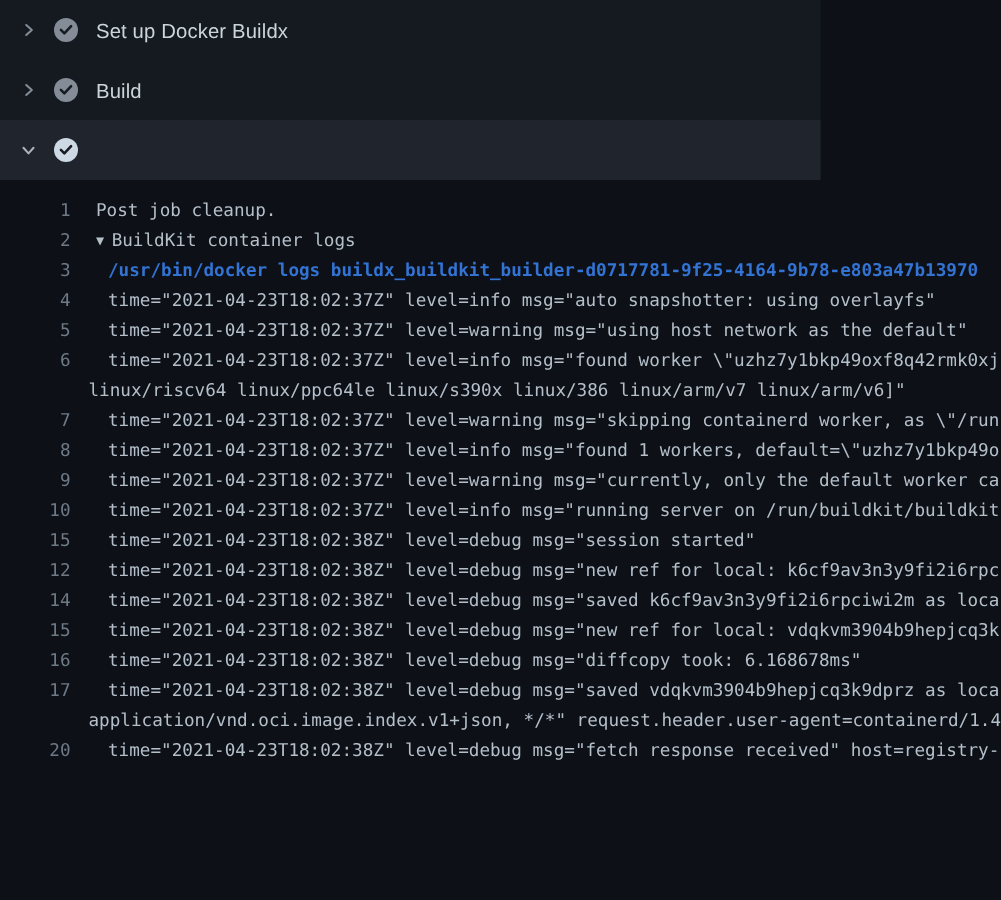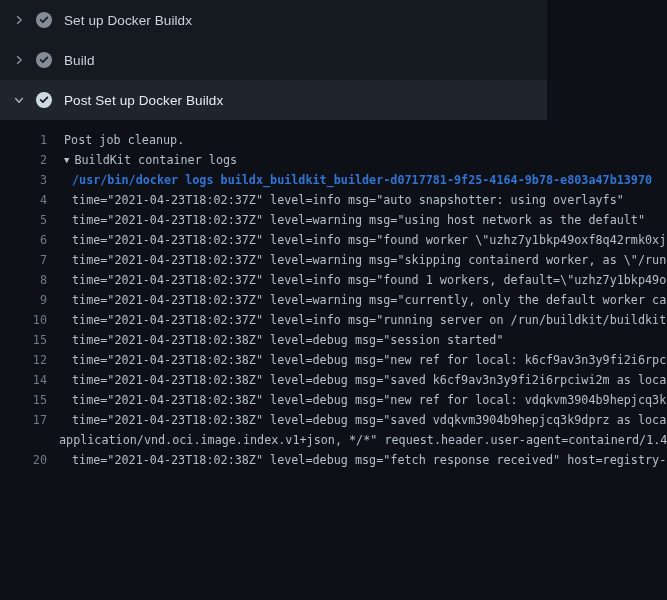--- a/index.html
+++ b/index.html
@@ -93,21 +93,20 @@
       <svg width="12" height="12" viewBox="0 0 16 16">
           <path d="M3.5 6l4.5 5 4.5-5" fill="none" stroke="#aab4be" stroke-width="1.8" stroke-linecap="round" stroke-linejoin="round"></path>
         </svg>
     </span>
     <span class="check">
       <svg width="16" height="16" viewBox="0 0 16 16">
         <circle class="c" cx="8" cy="8" r="8"></circle>
         <path d="M11.4 5.4 6.9 10.2 4.6 7.9" fill="none" stroke="#171c23" stroke-width="1.7" stroke-linecap="round" stroke-linejoin="round"></path>
       </svg>
     </span>
-    <span class="step-title">Post Set up Docker Buildx</span>
   </div>
 </div>
 <div class="log">
   <div class="row top">
     <span class="num">1</span>
     <span class="txt"><span class="t">Post job cleanup.</span></span>
   </div>
 
   <div class="row top">
     <span class="num">2</span>
@@ -127,20 +126,24 @@
   <div class="row group">
     <span class="num">5</span>
     <span class="txt"><span class="t">time="2021-04-23T18:02:37Z" level=warning msg="using host network as the default"</span></span>
   </div>
 
   <div class="row group">
     <span class="num">6</span>
     <span class="txt"><span class="t">time="2021-04-23T18:02:37Z" level=info msg="found worker \"uzhz7y1bkp49oxf8q42rmk0xj</span></span>
   </div>
 
+  <div class="row wrap">
+    <span class="num"></span>
+    <span class="txt"><span class="t">linux/riscv64 linux/ppc64le linux/s390x linux/386 linux/arm/v7 linux/arm/v6]"</span></span>
+  </div>
 
   <div class="row group">
     <span class="num">7</span>
     <span class="txt"><span class="t">time="2021-04-23T18:02:37Z" level=warning msg="skipping containerd worker, as \"/run</span></span>
   </div>
 
   <div class="row group">
     <span class="num">8</span>
     <span class="txt"><span class="t">time="2021-04-23T18:02:37Z" level=info msg="found 1 workers, default=\"uzhz7y1bkp49o</span></span>
   </div>
@@ -169,20 +172,24 @@
   <div class="row group">
     <span class="num">14</span>
     <span class="txt"><span class="t">time="2021-04-23T18:02:38Z" level=debug msg="saved k6cf9av3n3y9fi2i6rpciwi2m as loca</span></span>
   </div>
 
   <div class="row group">
     <span class="num">15</span>
     <span class="txt"><span class="t">time="2021-04-23T18:02:38Z" level=debug msg="new ref for local: vdqkvm3904b9hepjcq3k</span></span>
   </div>
 
+  <div class="row group">
+    <span class="num">16</span>
+    <span class="txt"><span class="t">time="2021-04-23T18:02:38Z" level=debug msg="diffcopy took: 6.168678ms"</span></span>
+  </div>
 
   <div class="row group">
     <span class="num">17</span>
     <span class="txt"><span class="t">time="2021-04-23T18:02:38Z" level=debug msg="saved vdqkvm3904b9hepjcq3k9dprz as loca</span></span>
   </div>
 
 
 
   <div class="row wrap">
     <span class="num"></span>

